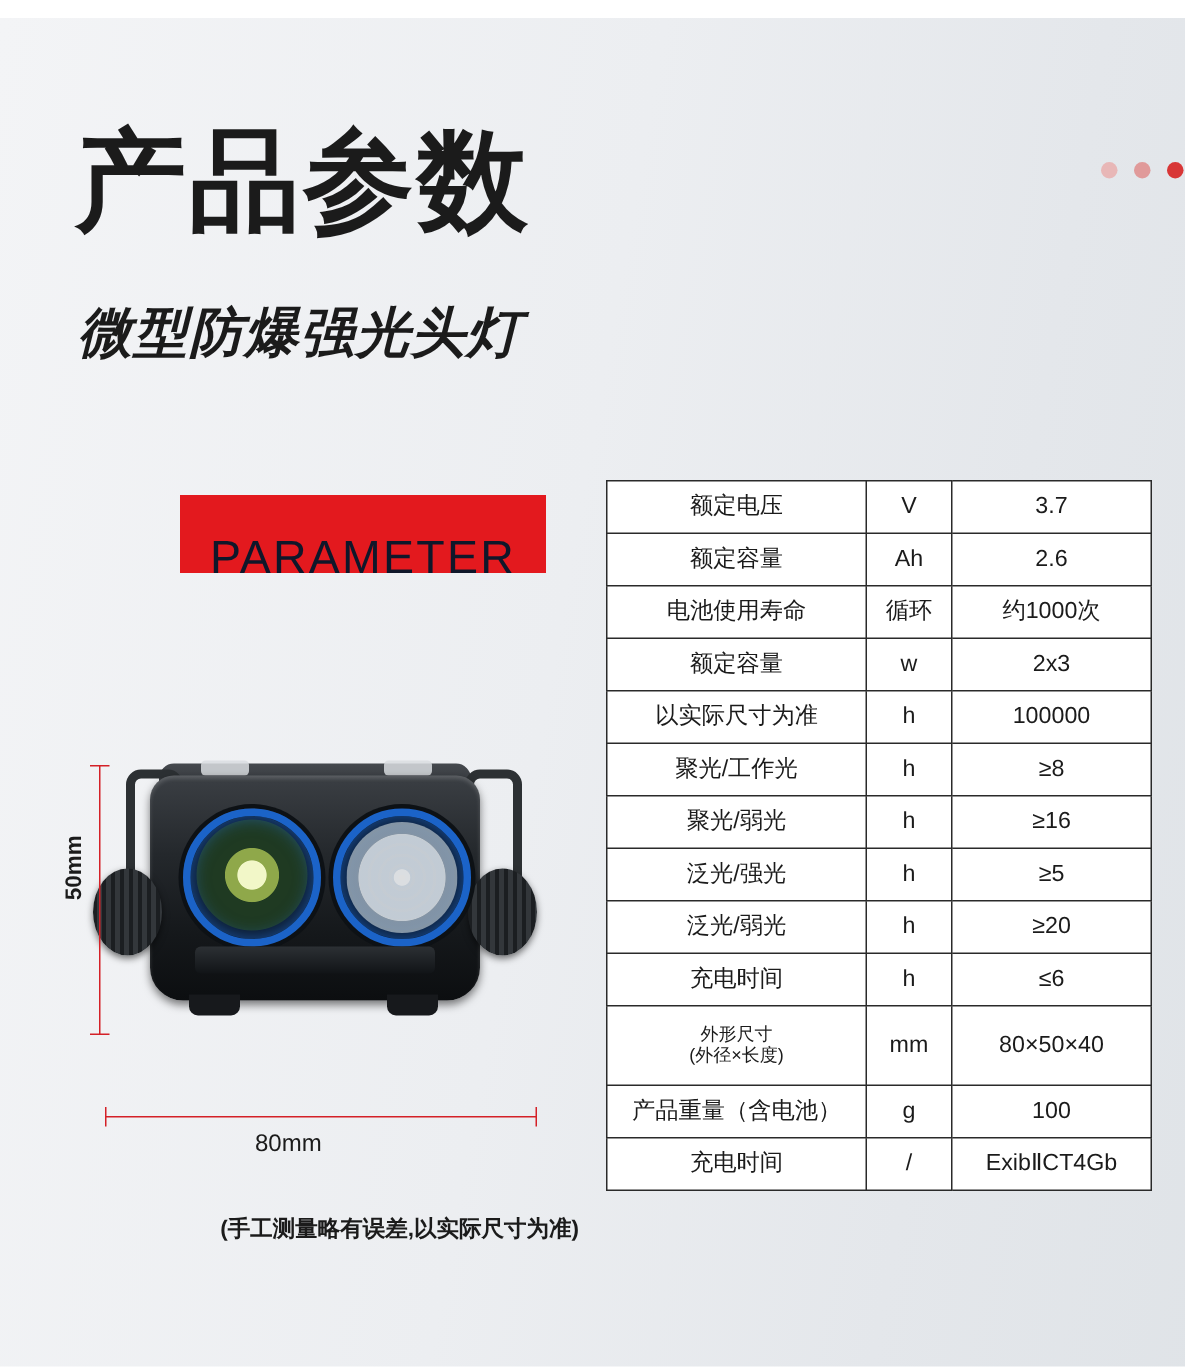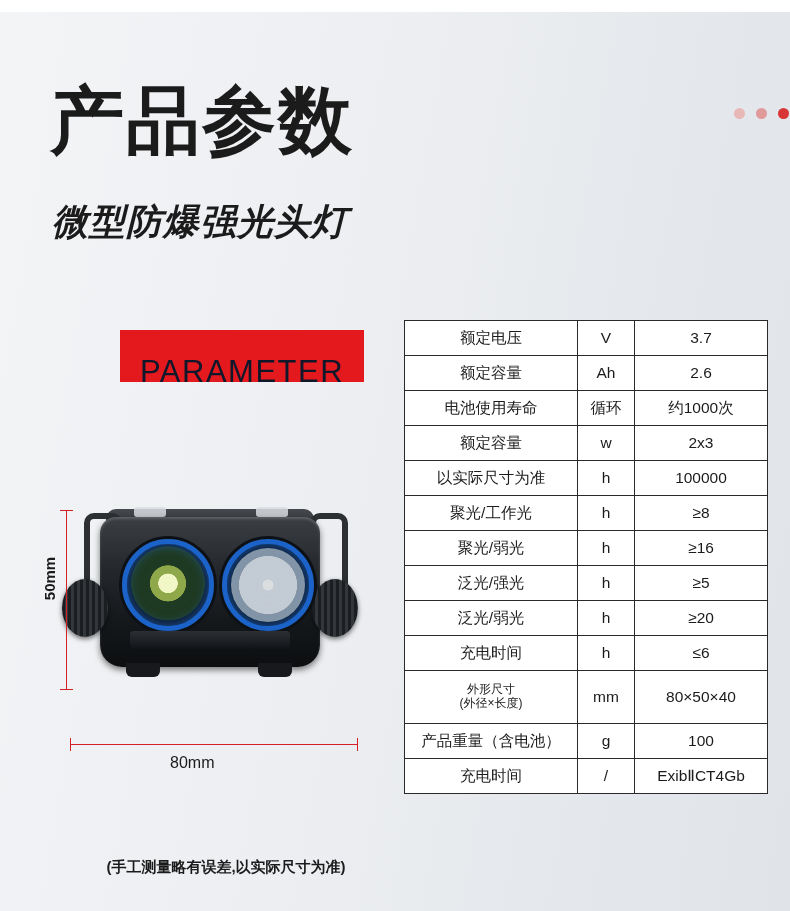--- a/index.html
+++ b/index.html
@@ -254,25 +254,24 @@
     top: 272px;
     font-size: 16px;
     font-weight: normal;
     color: #1b1b1b;
   }
   .note {
     position: absolute;
     left: 26px;
     top: 328px;
     width: 320px;
-    text-align: center;
+    text-align: right;
     font-size: 15px;
     font-weight: bold;
     color: #1b1b1b;
-    margin-top: 48px;
   }
 
   
   .spec-table {
     position: absolute;
     left: 404px;
     top: 308px;
     width: 348px;
     border-collapse: collapse;
     background: #ffffff;

